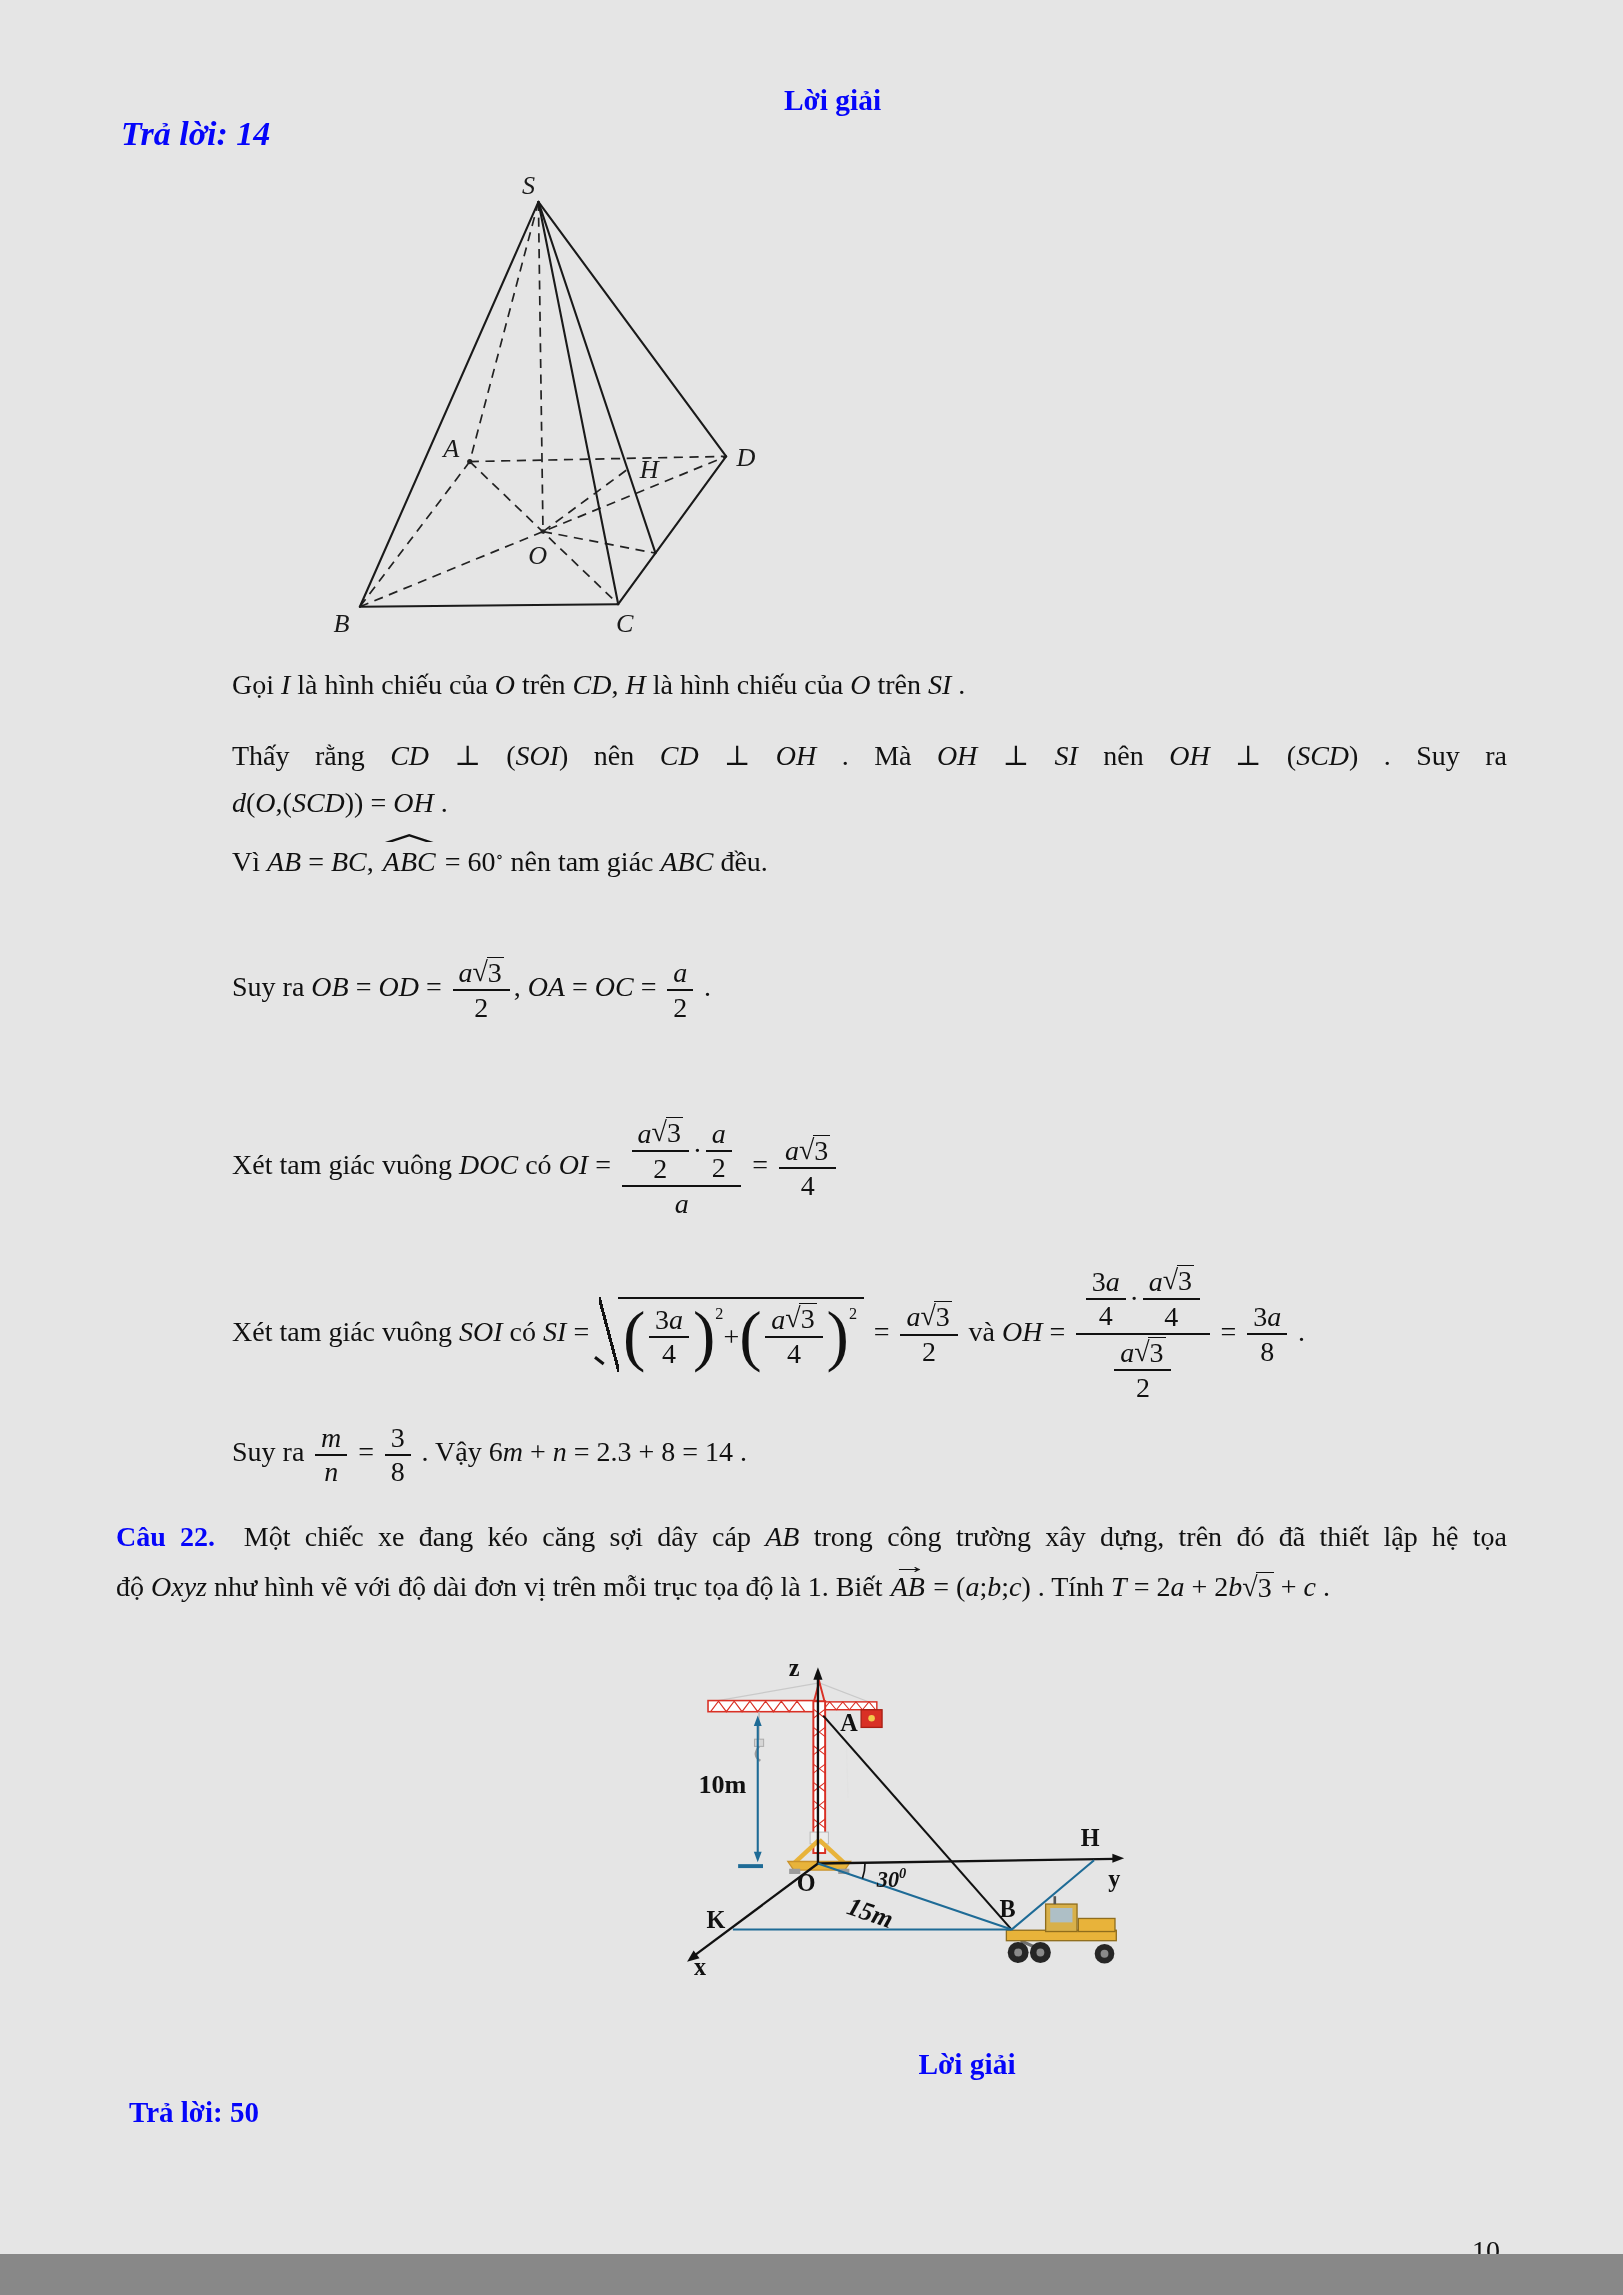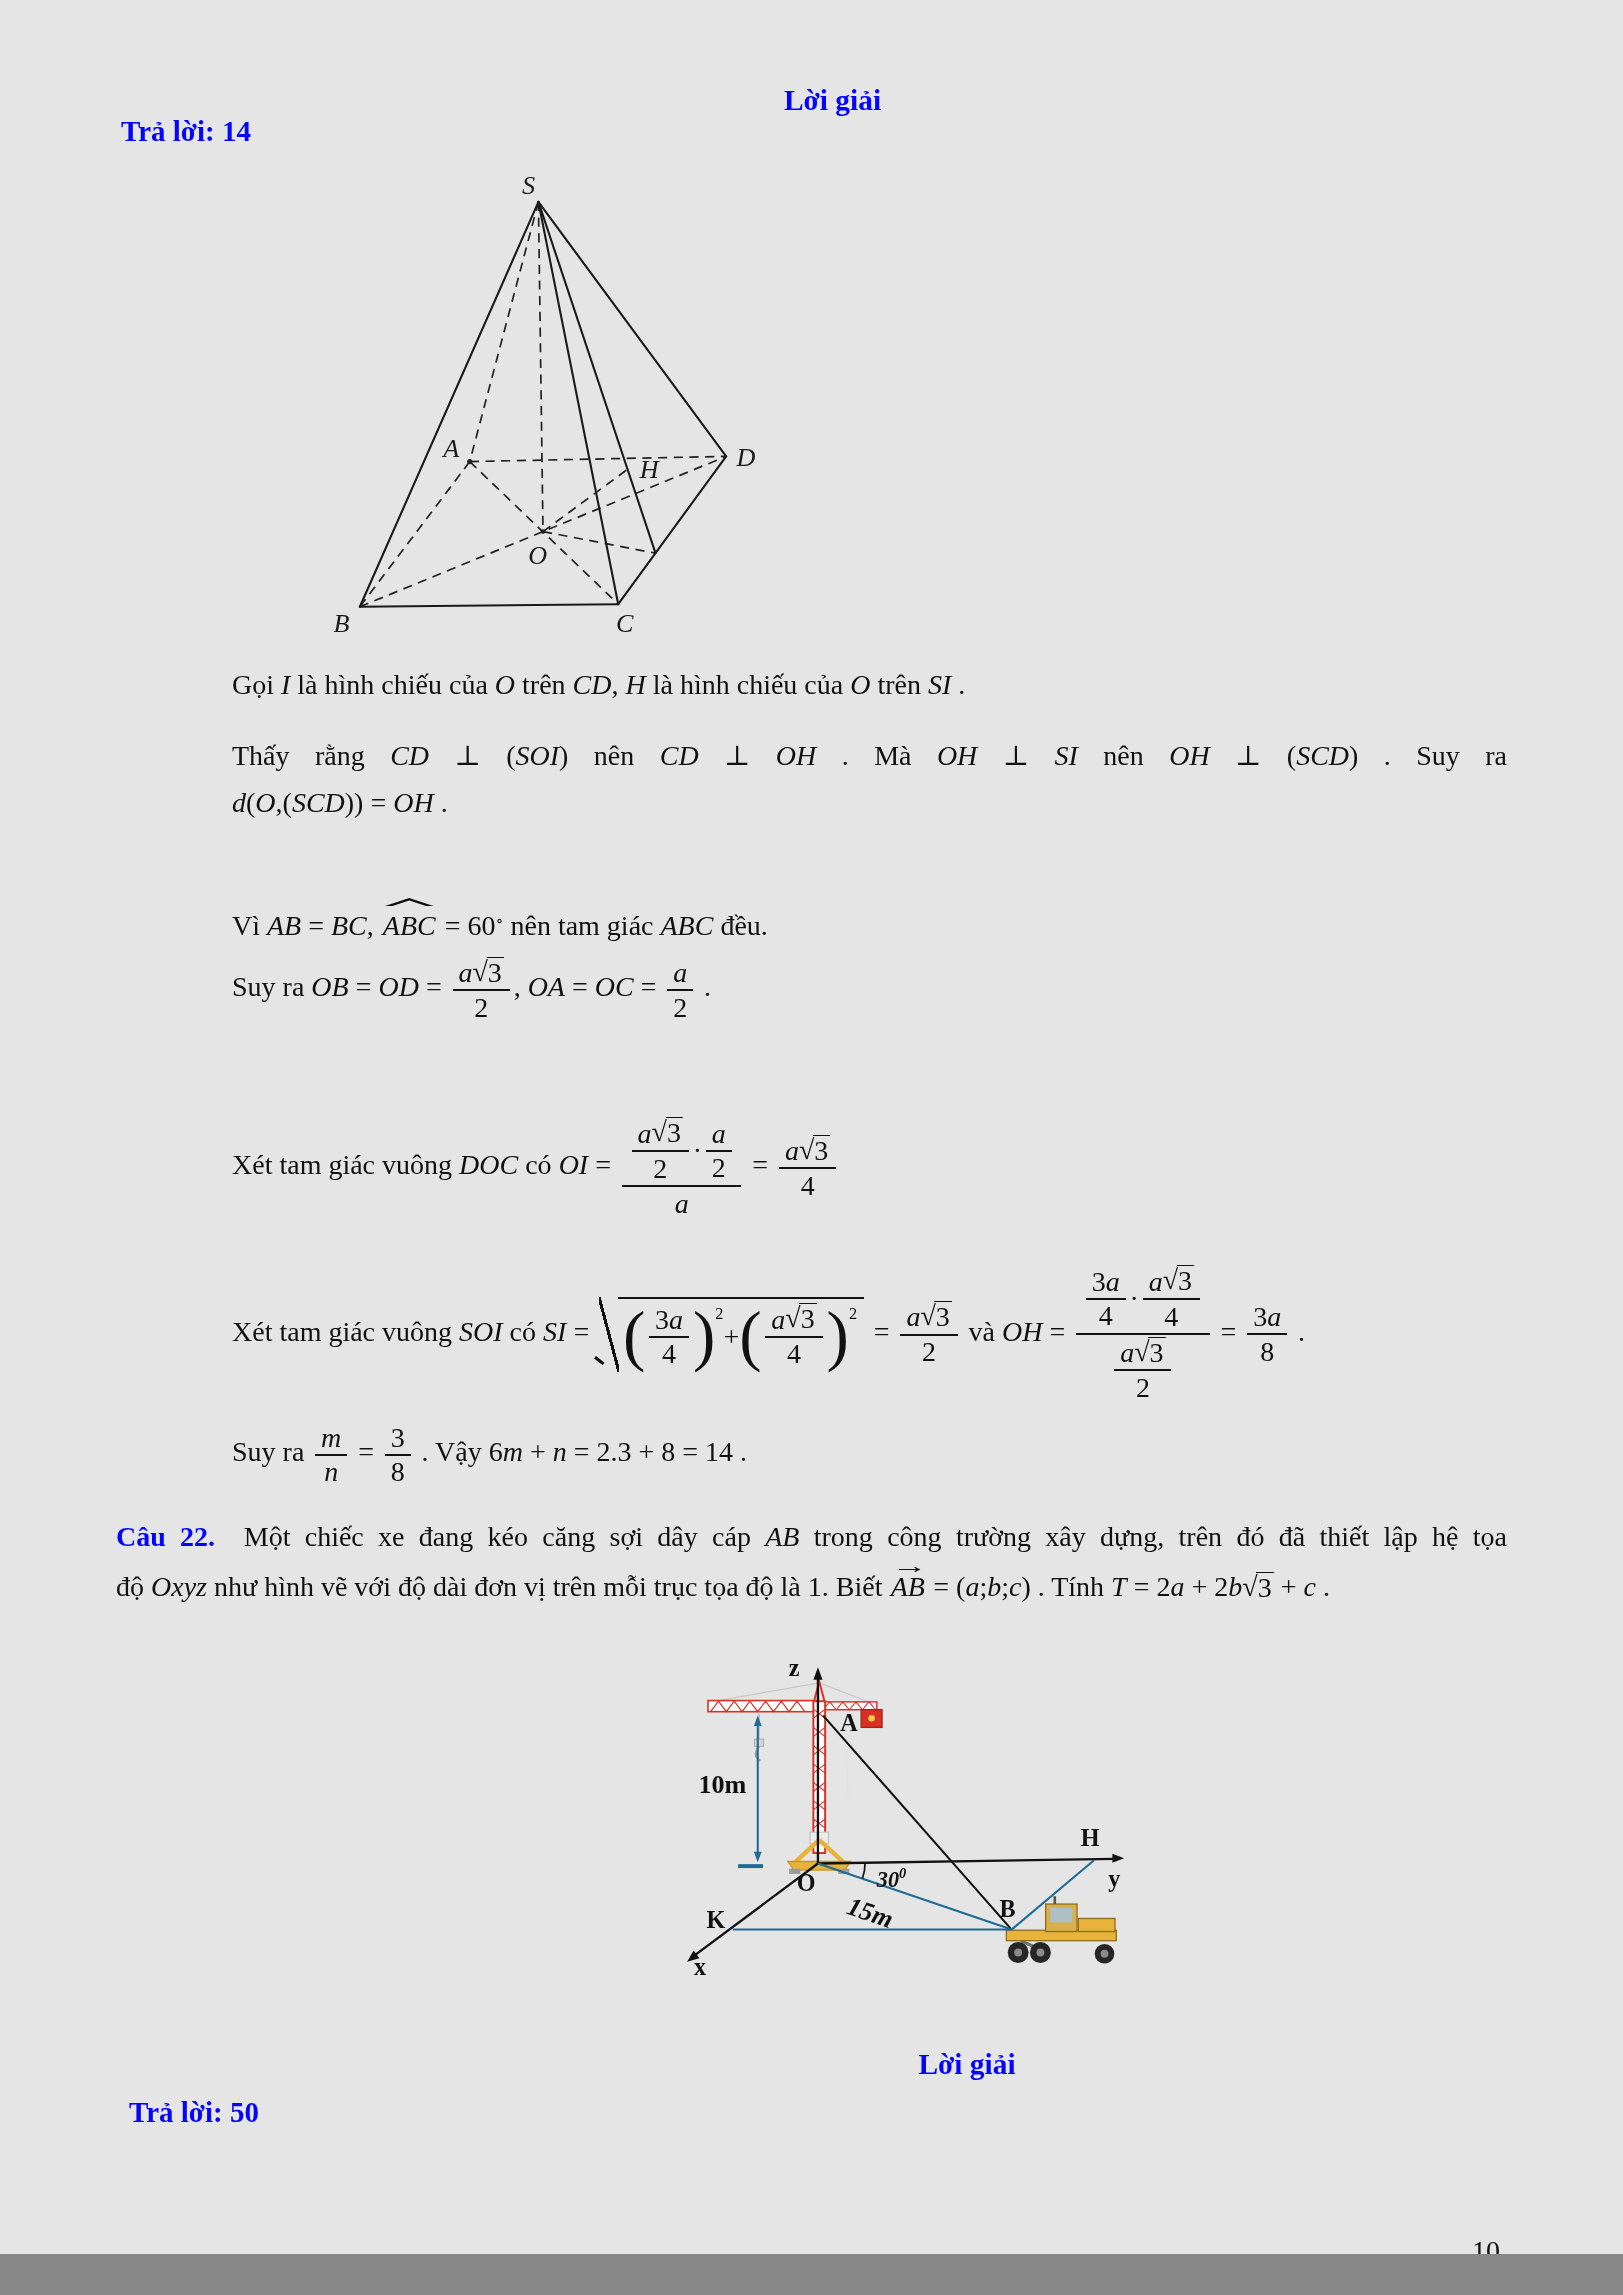--- a/index.html
+++ b/index.html
@@ -54,21 +54,21 @@
   .craneyellow{fill:var(--craneyellow,#e8b33a);}
   .pagenum{font-size:28px;}
 </style>
 </head>
 <body>
 
 <div id="page">
 
   <div class="abs blue center" style="left:21px; top:82px; width:1623px; font-size:29.4px;">Lời giải</div>
 
-  <div class="abs blue" style="left:121px; top:113px; font-size:29px;">Trả lời: 14</div>
+  <div class="abs blue" style="left:121px; top:113px; font-size:34px;font-style:italic;">Trả lời: 14</div>
 
   <svg class="abs" style="left:314px; top:164px;font-size:43px" width="458" height="484" viewBox="480 250 700 740">
 
     <g>
       <line class="dash1" x1="823" y1="308" x2="718" y2="705"></line>
       <line class="dash1" x1="718" y1="705" x2="1110" y2="697"></line>
       <line class="dash1" x1="718" y1="705" x2="550" y2="927"></line>
       <line class="dash1" x1="718" y1="705" x2="945" y2="923"></line>
       <line class="dash1" x1="550" y1="927" x2="1110" y2="697"></line>
       <line class="dash1" x1="823" y1="308" x2="830" y2="812"></line>
@@ -92,21 +92,21 @@
     <text class="figlab" x="522" y="965" text-anchor="middle">B</text>
     <text class="figlab" x="955" y="966" text-anchor="middle">C</text>
     <text class="figlab" x="1126" y="712" text-anchor="start">D</text>
     <text class="figlab" x="822" y="862" text-anchor="middle">O</text>
     <text class="figlab" x="978" y="730" text-anchor="start">H</text>
   </svg>
 
   <div class="line" style="left:232px; top:667px;"><span class="t">Gọi </span><span class="v">I</span><span class="t"> là hình chiếu của </span><span class="v">O</span><span class="t"> trên </span><span class="v">CD</span><span class="t">, </span><span class="v">H</span><span class="t"> là hình chiếu của </span><span class="v">O</span><span class="t"> trên </span><span class="v">SI</span><span class="t"> .</span></div>
   <div class="line just" style="left:232px; top:738px; width:1275px;"><span class="t">Thấy rằng </span><span class="v">CD</span><span class="t"> ⊥ (</span><span class="v">SOI</span><span class="t">) nên </span><span class="v">CD</span><span class="t"> ⊥ </span><span class="v">OH</span><span class="t"> . Mà </span><span class="v">OH</span><span class="t"> ⊥ </span><span class="v">SI</span><span class="t"> nên </span><span class="v">OH</span><span class="t"> ⊥ (</span><span class="v">SCD</span><span class="t">) . Suy ra</span></div>
   <div class="line" style="left:232px; top:785px;"><span class="v">d</span><span class="t">(</span><span class="v">O</span><span class="t">,(</span><span class="v">SCD</span><span class="t">)) = </span><span class="v">OH</span><span class="t"> .</span></div>
-  <div class="line" style="left:232px; top:908px;"><span class="t">Vì </span><span class="v">AB</span><span class="t"> = </span><span class="v">BC</span><span class="t">, </span><span class="hat v">ABC<span class="hat-mark"></span></span><span class="t"> = 60</span><span class="sp">∘</span><span class="t"> nên tam giác </span><span class="v">ABC</span><span class="t"> đều.</span></div>
+  <div class="line" style="left:232px; top:844px;"><span class="t">Vì </span><span class="v">AB</span><span class="t"> = </span><span class="v">BC</span><span class="t">, </span><span class="hat v">ABC<span class="hat-mark"></span></span><span class="t"> = 60</span><span class="sp">∘</span><span class="t"> nên tam giác </span><span class="v">ABC</span><span class="t"> đều.</span></div>
   <div class="line" style="left:232px; top:956px;"><span class="t">Suy ra </span><span class="v">OB</span><span class="t"> = </span><span class="v">OD</span><span class="t"> = </span><span class="fr">
         <span class="fn">
           <span class="v">a</span>
           <span class="rs">
             <span class="rs-sign">√</span>
             <span class="rs-bar">3</span>
           </span>
         </span>
         <span class="fd">
           <span class="t">2</span>

